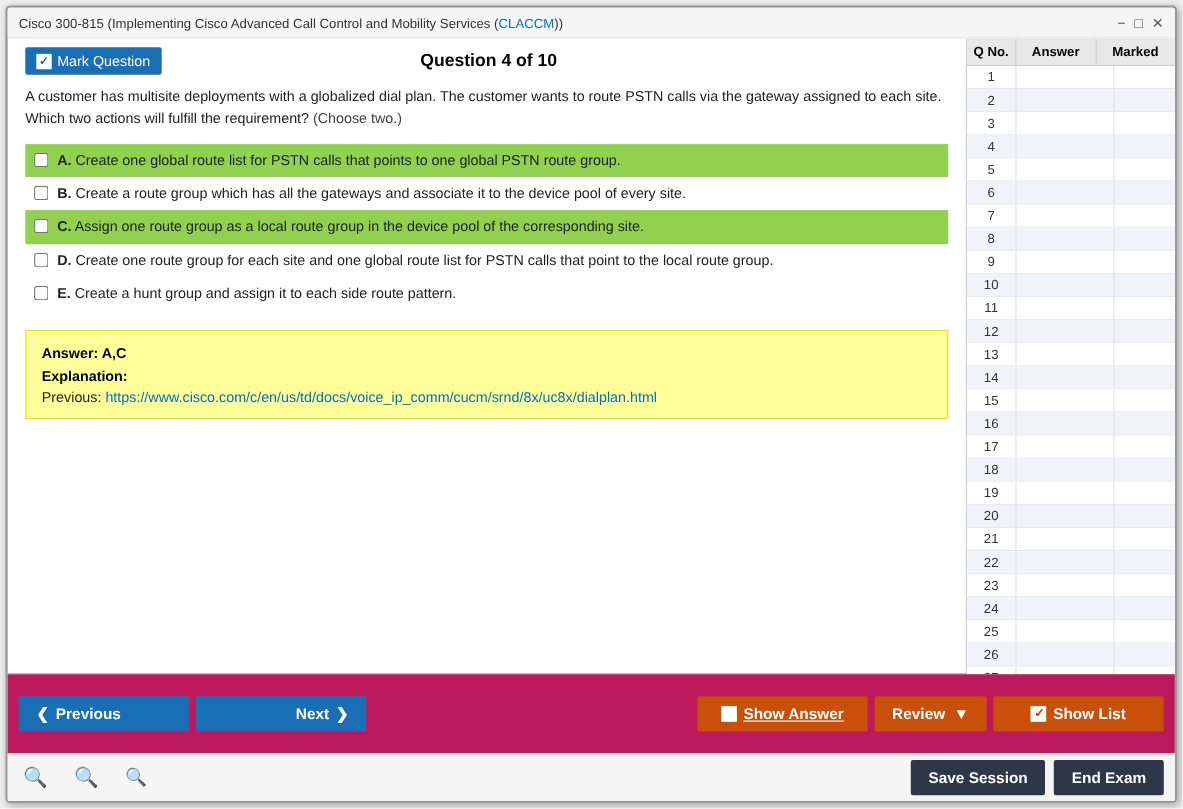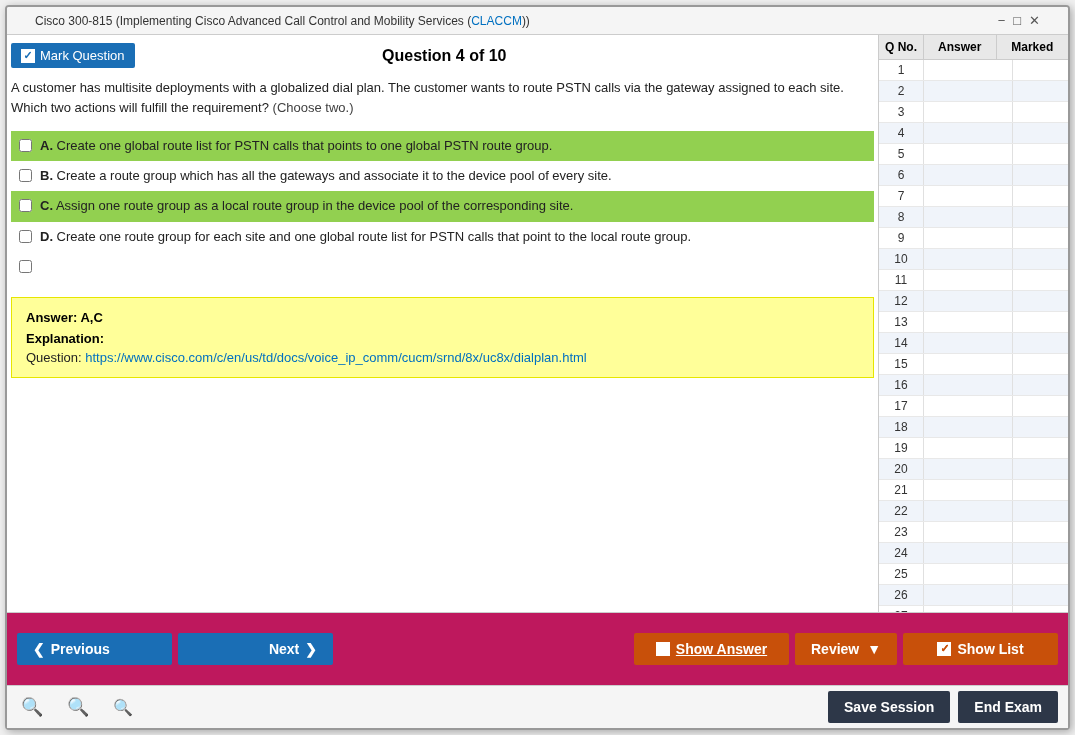--- a/index.html
+++ b/index.html
@@ -20,21 +20,21 @@
       background: #fff;
       border: 2px solid #999;
       border-radius: 4px;
       display: flex;
       flex-direction: column;
       box-shadow: 2px 2px 8px rgba(0,0,0,0.3);
     }
     .title-bar {
       background: #f5f5f5;
       border-bottom: 1px solid #ccc;
-      padding: 5px 28px;
+      padding: 5px 10px;
       display: flex;
       align-items: center;
       justify-content: space-between;
       height: 28px;
       border-radius: 2px 2px 0 0;
     }
     .title-bar-text {
       font-size: 12px;
       color: #333;
     }
@@ -55,21 +55,21 @@
     }
     .main-content {
       display: flex;
       flex: 1;
       overflow: hidden;
     }
     .left-panel {
       flex: 1;
       display: flex;
       flex-direction: column;
-      padding: 8px 4px;
+      padding: 8px 16px;
       overflow-y: auto;
     }
     .toolbar {
       display: flex;
       align-items: center;
       margin-bottom: 10px;
     }
     .mark-question-btn {
       background: #1a6eb5;
       color: white;
@@ -368,28 +368,29 @@
         <li class="option-item highlighted-green">
           <input type="checkbox" style="">
           <span class="option-text"><span class="option-letter">C.</span> Assign one route group as a local route group in the device pool of the corresponding site.</span>
         </li>
         <li class="option-item">
           <input type="checkbox" style="">
           <span class="option-text"><span class="option-letter">D.</span> Create one route group for each site and one global route list for PSTN calls that point to the local route group.</span>
         </li>
         <li class="option-item">
           <input type="checkbox" style="">
+          <span class="option-text"><span class="option-letter">E.</span> Create a hunt group and assign it to each side route pattern.</span>
         </li>
       </ul>
 
       <div class="answer-box">
         <div class="answer-line">Answer: A,C</div>
         <div class="explanation-label">Explanation:</div>
         <div class="reference">
-          <span>Question:</span>
+          <span>Previous:</span>
           <a href="#">https://www.cisco.com/c/en/us/td/docs/voice_ip_comm/cucm/srnd/8x/uc8x/dialplan.html</a>
         </div>
       </div>
     </div>
 
     <div class="right-panel">
       <div class="right-panel-header">
         <div class="q-no-col">Q No.</div>
         <div>Answer</div>
         <div>Marked</div>

